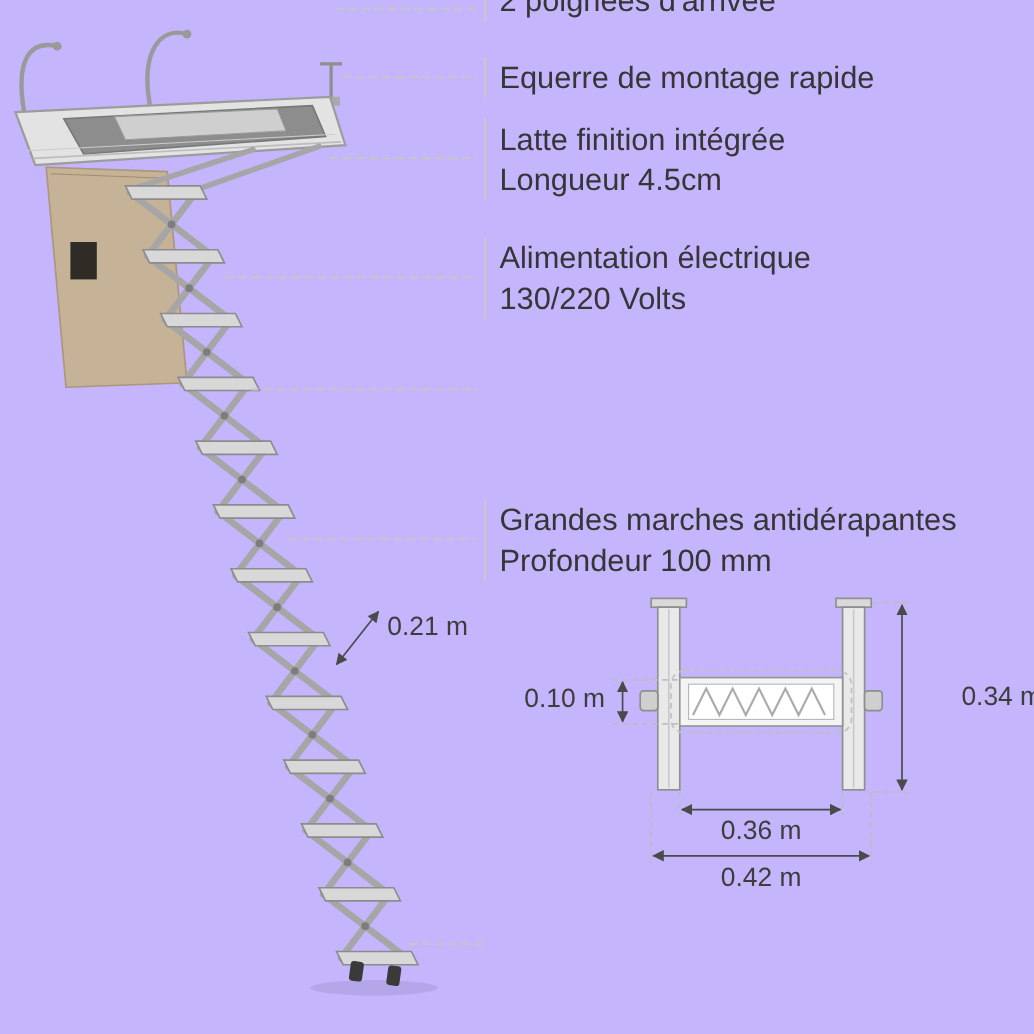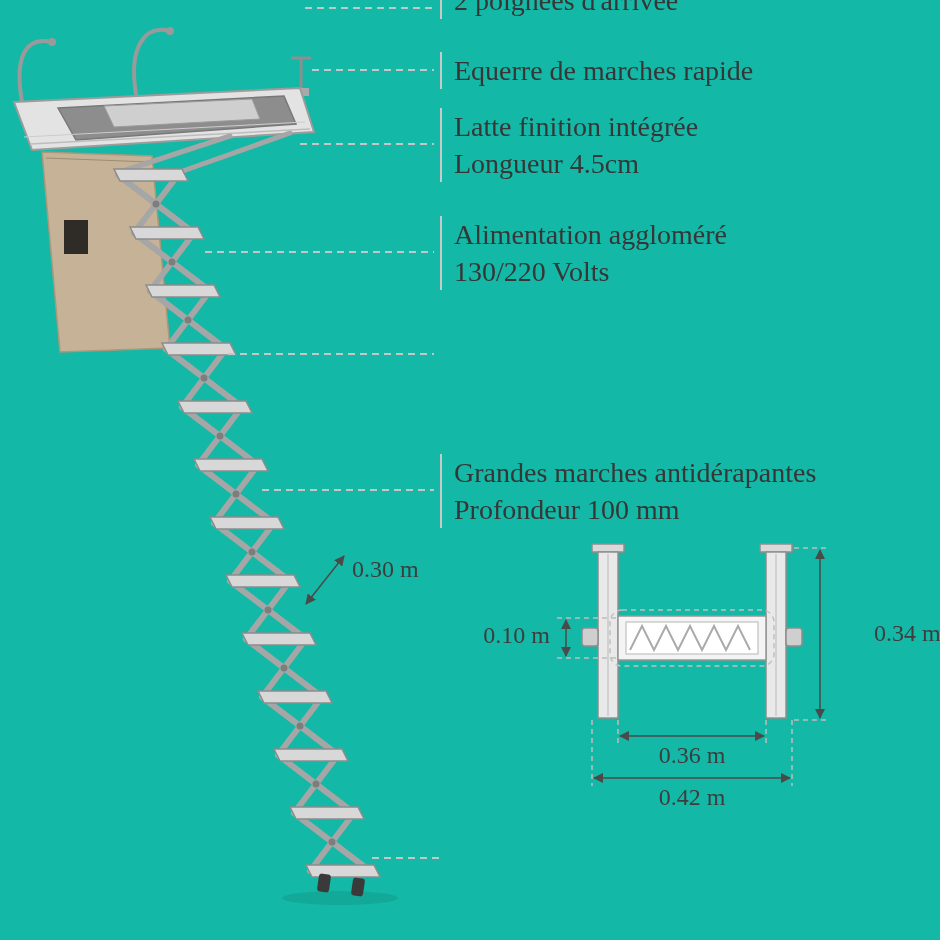--- a/index.html
+++ b/index.html
@@ -1,18 +1,18 @@
 <!DOCTYPE html>
 <html><head>
 <meta charset="utf-8">
 <style>
   html,body{margin:0;padding:0;background:#ffffff;}
   .stage{
-    position:relative;width:940px;height:940px;background:#14b8a6;overflow:hidden;
-    font-family:Liberation Serif, serif;color:#363636;
+    position:relative;width:940px;height:940px;background:#c4b5fd;overflow:hidden;
+    font-family:Liberation Sans, sans-serif;color:#363636;
   }
   .art{position:absolute;left:0;top:0;}
   .callout{
     position:absolute;border-left:2px solid #c9c9c9;padding-left:12px;
     font-size:28px;line-height:37px;color:#363636;white-space:nowrap;
   }
   .dim{
     position:absolute;font-size:24px;color:#3d3d3d;white-space:nowrap;
   }
   .dim.center{text-align:center;}
@@ -177,41 +177,41 @@
       <line x1="792" y1="720" x2="792" y2="786" stroke="#bdbdbd" stroke-width="1.5" stroke-dasharray="5 4"></line>
       <line x1="594" y1="778" x2="790" y2="778" stroke="#4a4a4a" stroke-width="1.5" marker-start="url(#ah)" marker-end="url(#ah)"></line>
     </g>
   </svg>
 
   <div class="callout" style="left:440px;top:-18px;">
     <div>2 poignées d'arrivée</div>
   </div>
 
   <div class="callout" style="left:440px;top:52px;">
-    <div>Equerre de marches rapide</div>
+    <div>Equerre de montage rapide</div>
   </div>
 
   <div class="callout" style="left:440px;top:108px;">
     <div>Latte finition intégrée</div>
     <div>Longueur 4.5cm</div>
   </div>
 
   <div class="callout" style="left:440px;top:216px;">
-    <div>Alimentation aggloméré</div>
+    <div>Alimentation électrique</div>
     <div>130/220 Volts</div>
   </div>
 
 
   <div class="callout" style="left:440px;top:454px;">
     <div>Grandes marches antidérapantes</div>
     <div>Profondeur 100 mm</div>
   </div>
 
 
-  <div class="dim" style="left:352px;top:556px;">0.30 m</div>
+  <div class="dim" style="left:352px;top:556px;">0.21 m</div>
 
   <div class="dim right" style="left:470px;top:622px;width:80px;">0.10 m</div>
 
   <div class="dim" style="left:836px;top:620px;margin-left:38px;">0.34 m</div>
 
   <div class="dim center" style="left:632px;top:742px;width:120px;">0.36 m</div>
 
   <div class="dim center" style="left:632px;top:784px;width:120px;">0.42 m</div>
 
 </div>

